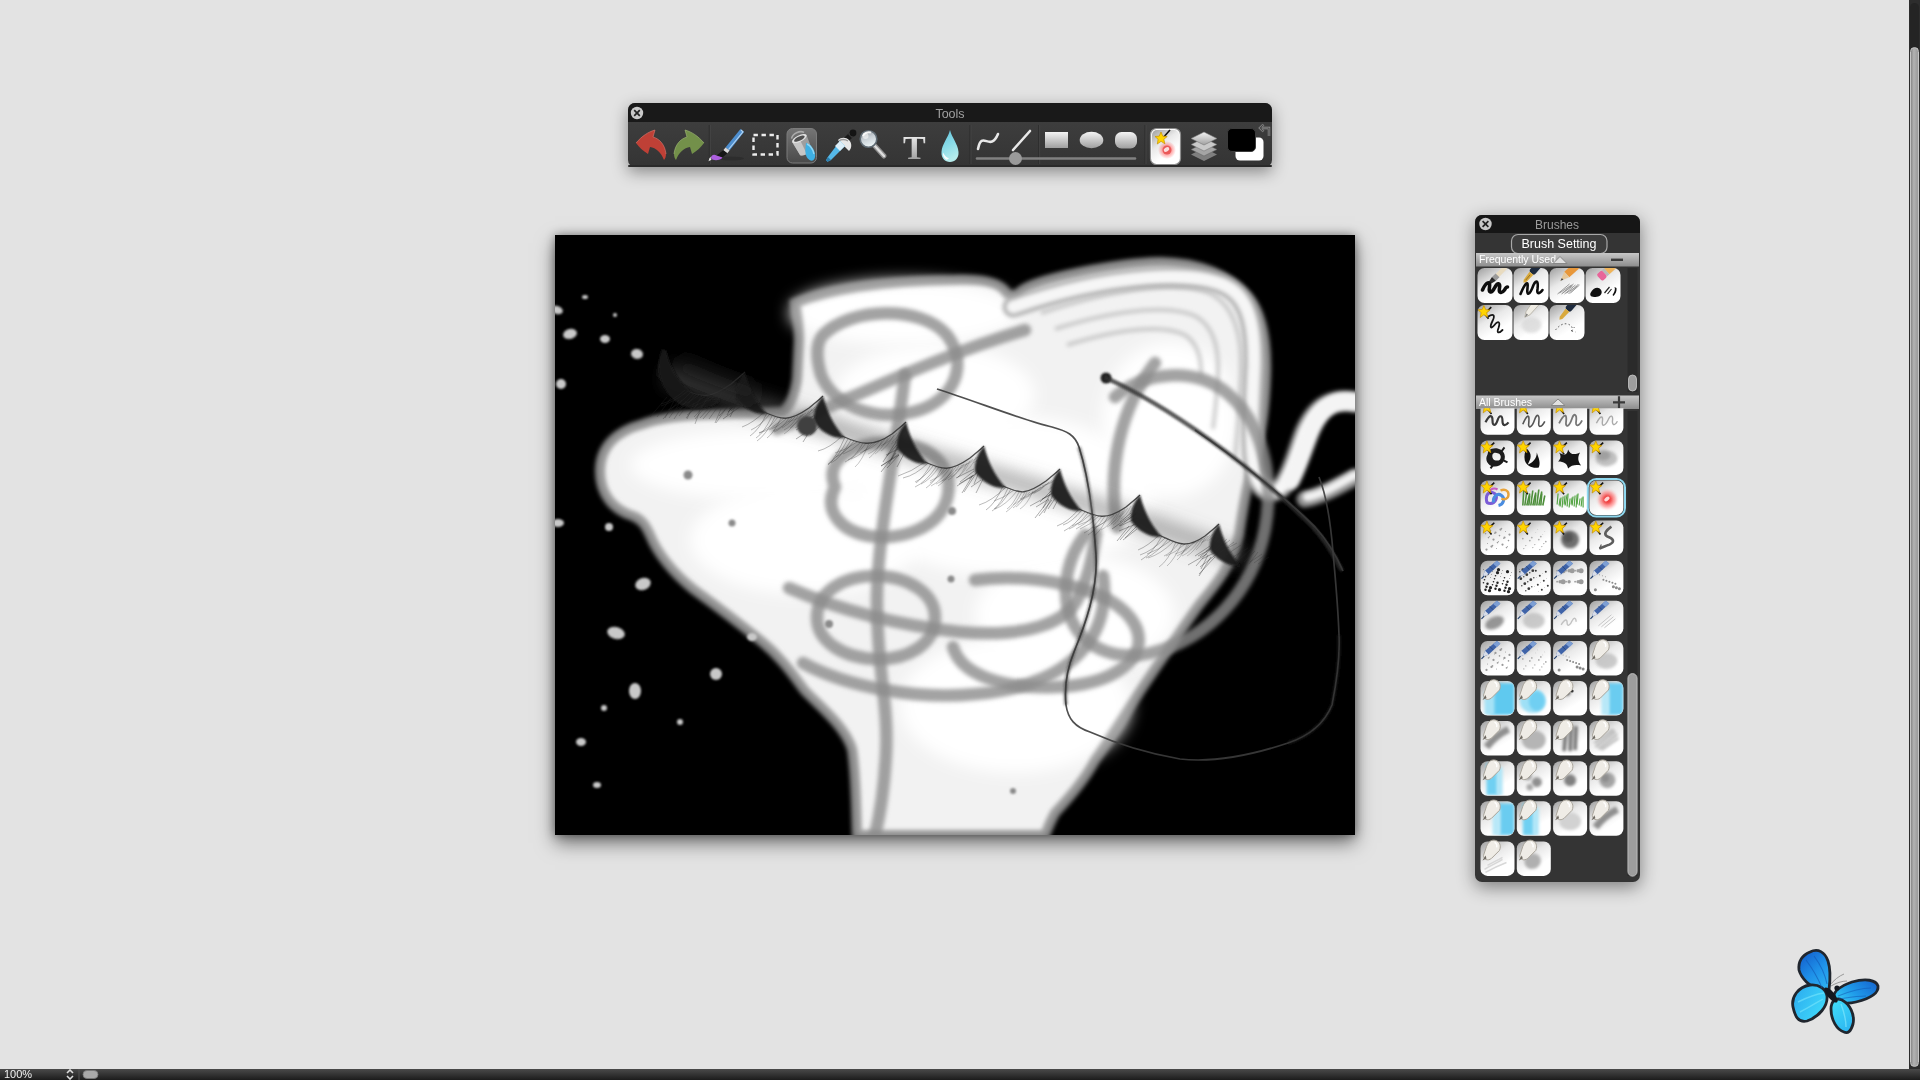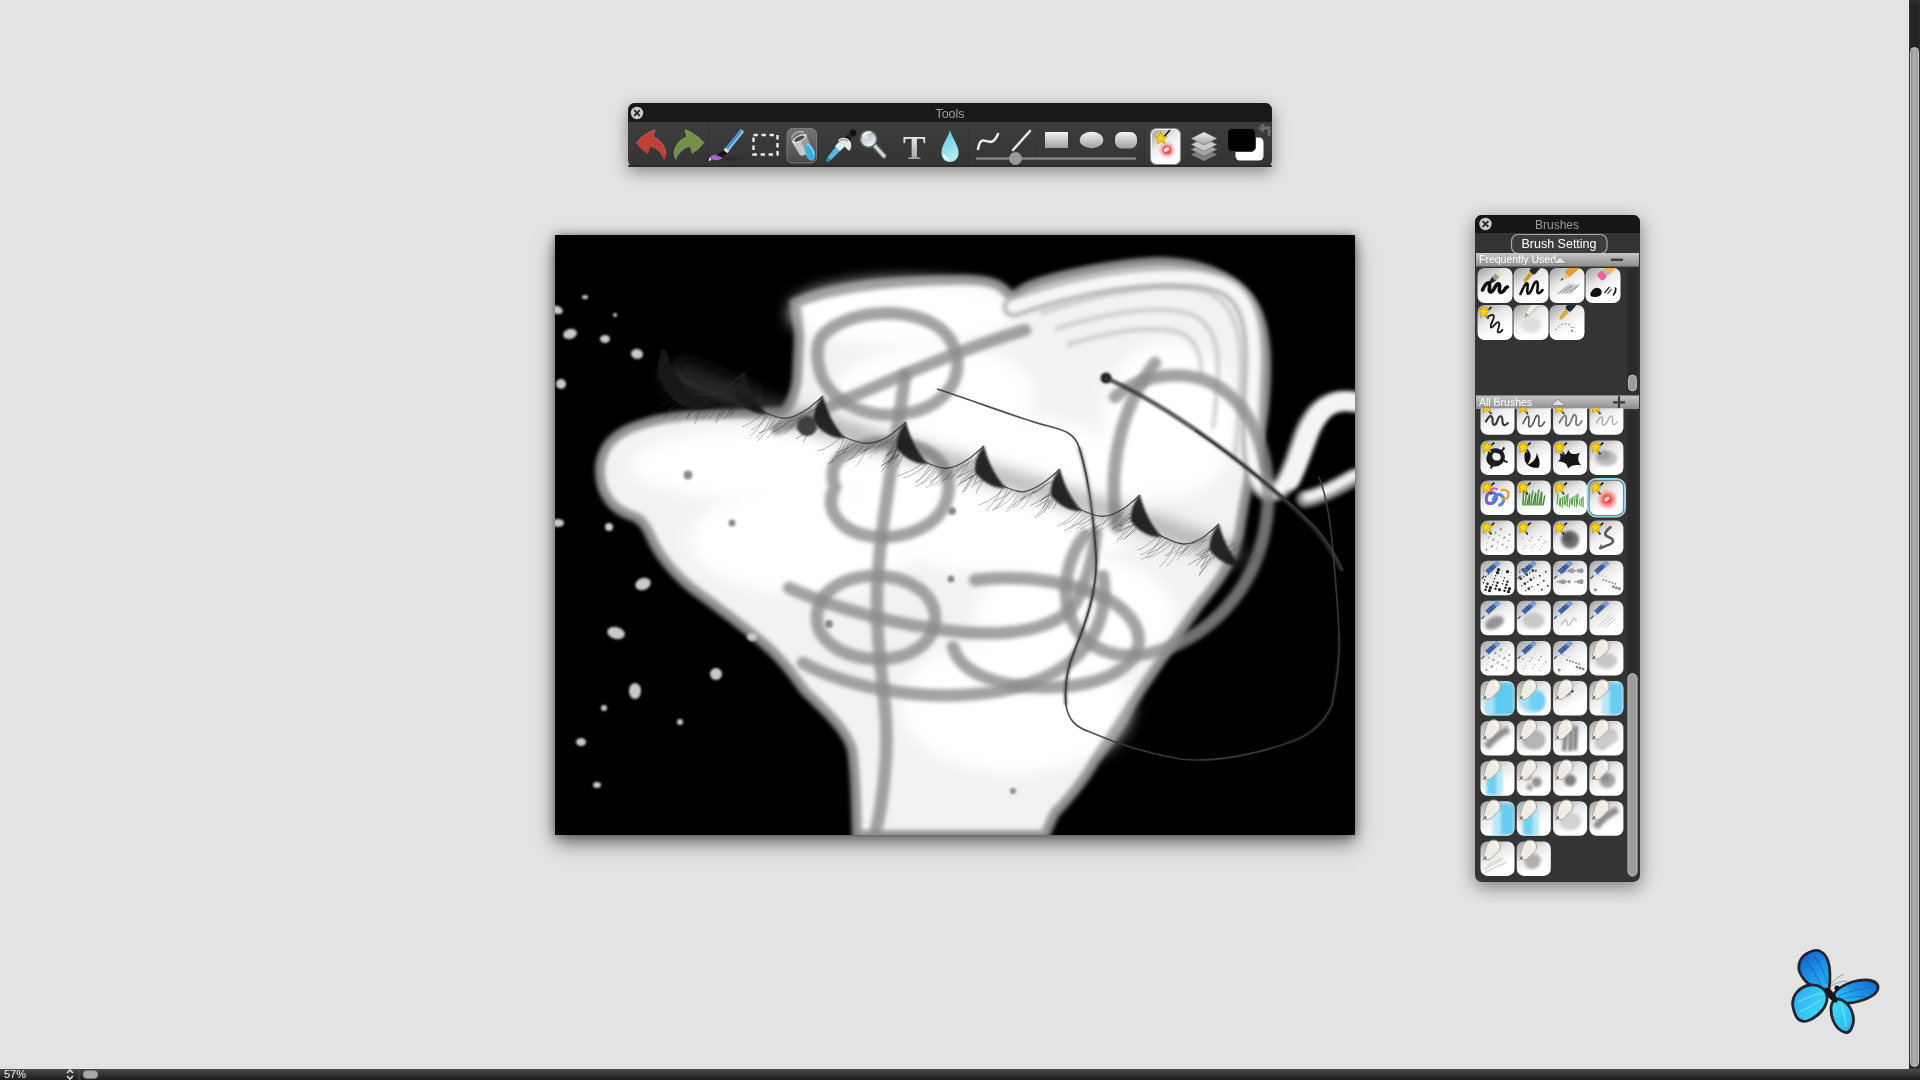--- a/index.html
+++ b/index.html
@@ -1356,21 +1356,21 @@
       </g>
 </g>
 <rect x="152.5" y="196" width="10" height="465" fill="#2a2a2a"></rect>
 <rect x="152.9" y="458.6" width="9.2" height="202.6" rx="4.6" fill="#9d9d9d" stroke="#c9c9c9" stroke-width="0.8"></rect>
 </svg>
 <div class="sbtrack">
     <div class="sbinner"></div>
   </div>
 <div class="sbthumb"></div>
 <div class="statbar">
-    <span class="pct">57%</span>
+    <span class="pct">100%</span>
     <svg width="120" height="11" style="position:absolute;left:60px;top:0">
       <path d="M 7,4 L 10,1 13,4 M 7,7 L 10,10 13,7" stroke="#ddd" stroke-width="1.6" fill="none"></path>
       <path d="M 19,0 L 19,11" stroke="#555" stroke-width="1"></path>
       <rect x="23" y="1.5" width="15" height="8" rx="4" fill="#a9a9a9" stroke="#777" stroke-width="0.8"></rect>
     </svg>
   </div>
 <svg width="104" height="100" viewBox="0 0 104 100" xmlns="http://www.w3.org/2000/svg" style="position:absolute;left:1786px;top:944px">
     <defs>
       <linearGradient id="bwUL" x1="0.2" y1="0" x2="0.9" y2="1">
         <stop offset="0" stop-color="#1460cc"></stop>

